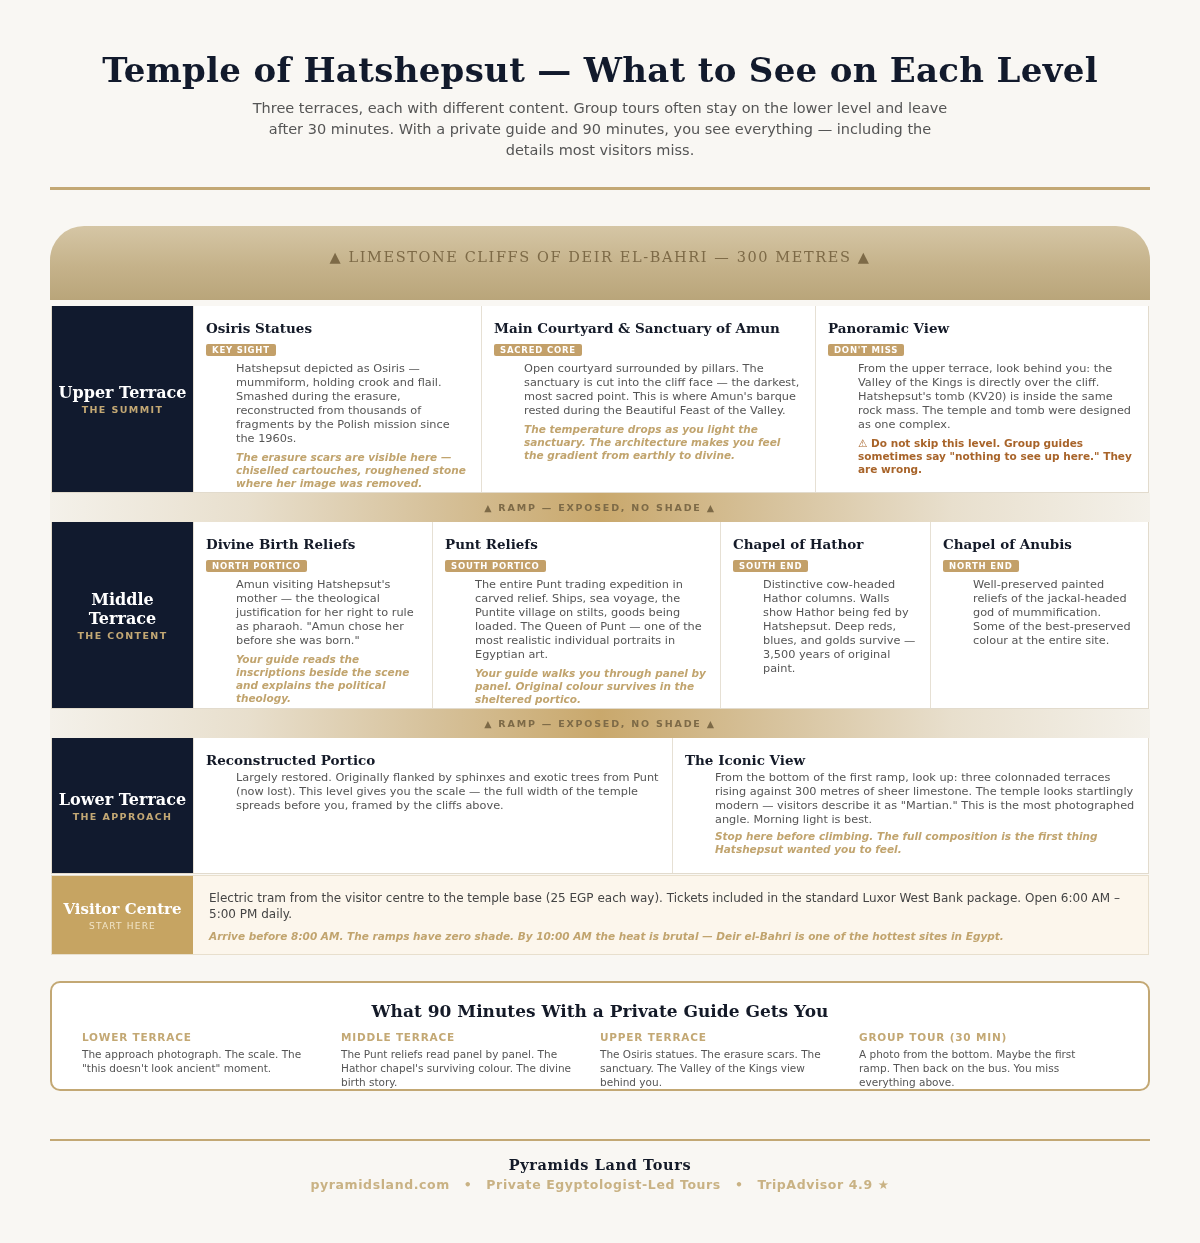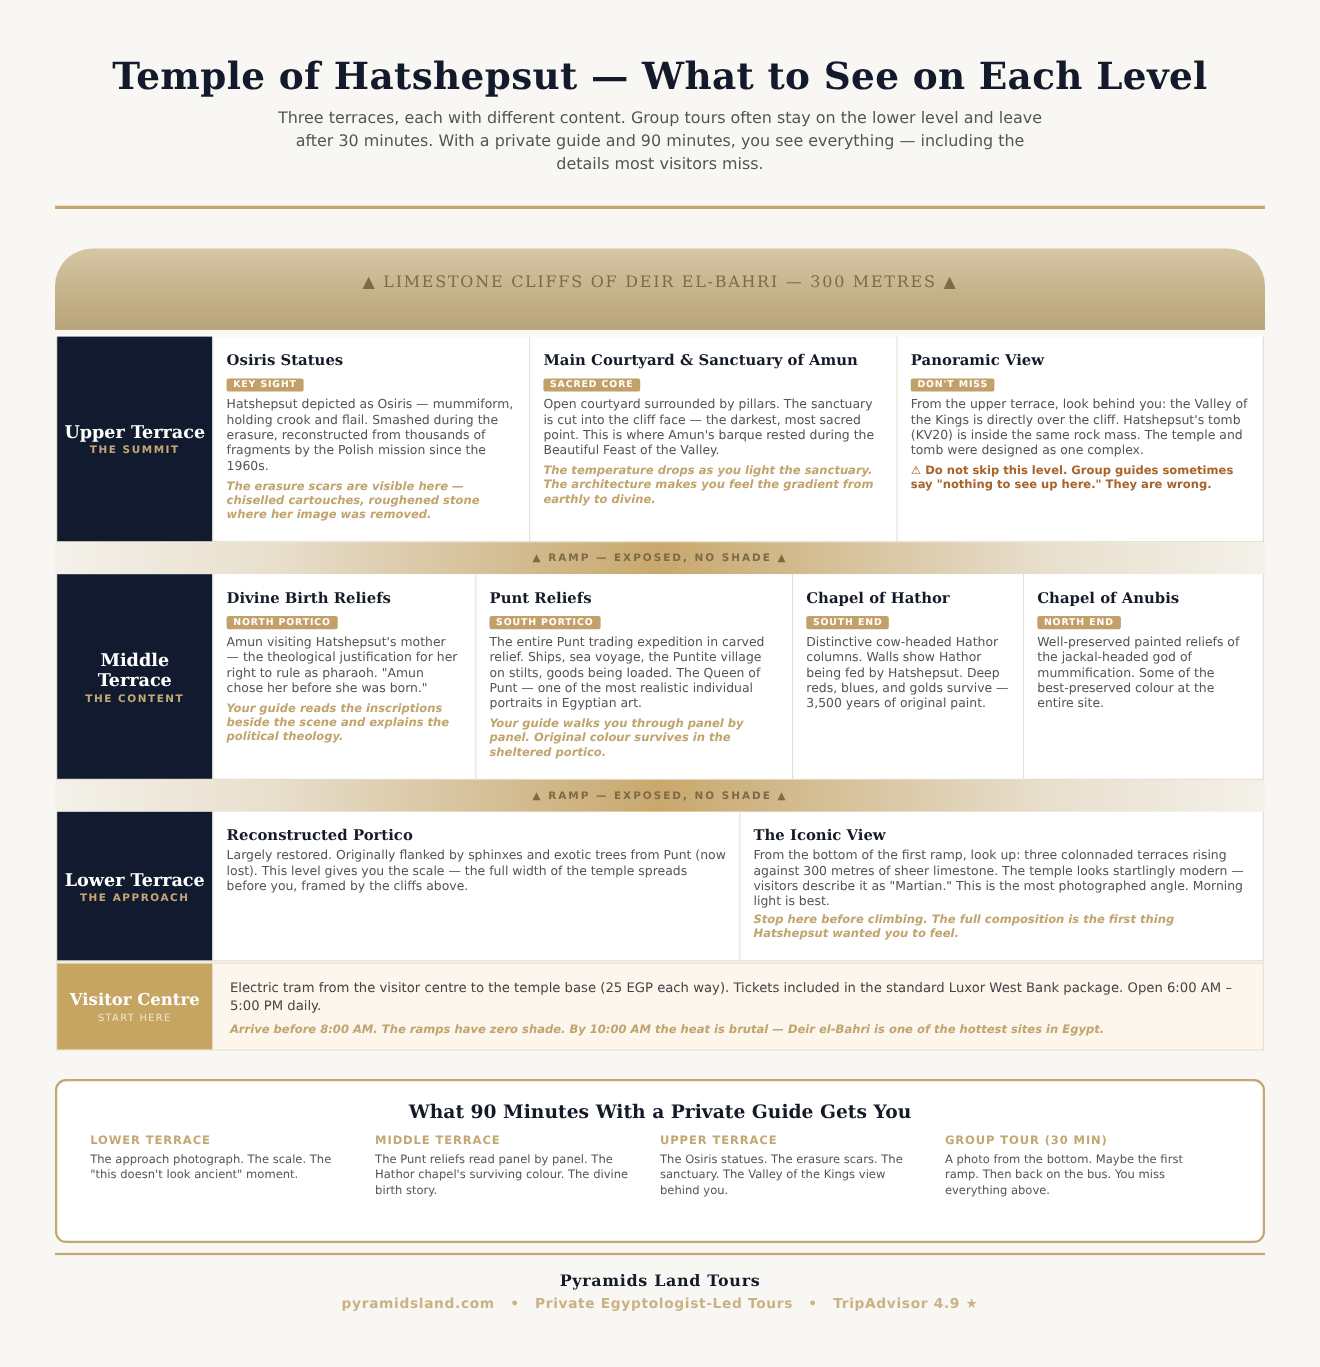--- a/index.html
+++ b/index.html
@@ -61,21 +61,21 @@
   .cell { padding: 14px 12px 10px 12px; border-left: 1px solid #e6e0d4; }
   .cell:first-of-type { border-left: none; }
   .cell h3 {
     font-family: "DejaVu Serif", serif; font-weight: bold; font-size: 13.5px; color: #141a28;
   }
   .badge {
     display: inline-block; margin-top: 8px; padding: 1px 6px 1px;
     background: #c3a069; color: #fff; font-size: 8.5px; font-weight: bold;
     letter-spacing: 0.8px; border-radius: 2px;
   }
-  .cell p { font-size: 11.3px; line-height: 14px; color: #555; margin-top: 5px; }
+  .cell p { font-size: 11.3px; line-height: 14px; color: #555; margin-top: 5px; margin-left: 30px; }
   .cell .tip { font-size: 10.5px; line-height: 13px; font-weight: bold; font-style: italic; color: #c1a46e; margin-top: 5px; }
   .cell .warn { font-size: 10.5px; line-height: 13px; font-weight: bold; color: #a8642a; margin-top: 5px; }
   .t-lower .cell h3 { margin-bottom: 0; }
   .t-lower .cell p { margin-top: 3px; }
 
   .ramp {
     position: absolute; left: 50px; width: 1100px; height: 29px;
     background: linear-gradient(90deg, #f4f1ea 0%, #e8dfcd 18%, #d6c19a 35%, #c9a86c 50%, #d6c19a 65%, #e8dfcd 82%, #f4f1ea 100%);
     text-align: center;
   }
@@ -91,21 +91,21 @@
     display: flex; background: #fcf6ec; border: 1px solid #e8dfcd;
   }
   .visitor .label { background: #c6a462; }
   .visitor .label .name { color: #fff; font-size: 15px; }
   .visitor .label .sub { color: #f1e5c8; font-weight: normal; font-size: 9px; letter-spacing: 1.2px; }
   .visitor .body { padding: 14px 16px; }
   .visitor .body p { font-size: 12px; line-height: 16px; color: #444; }
   .visitor .body .tip { font-size: 10.5px; font-weight: bold; font-style: italic; color: #c1a46e; margin-top: 6px; }
 
   .summary {
-    position: absolute; left: 50px; top: 981px; width: 1100px; height: 149px;
+    position: absolute; left: 50px; top: 981px; width: 1100px; height: 110px;
     border: 2px solid #c3a874; border-radius: 10px; background: #fff;
   }
   .summary h2 {
     text-align: center; font-family: "DejaVu Serif", serif; font-weight: bold;
     font-size: 17px; color: #141a28; margin-top: 18px;
   }
   .summary .cols { display: flex; padding: 0 30px; margin-top: 10px; }
   .summary .col { width: 263px; padding-right: 20px; }
   .summary .col h4 { font-size: 10.5px; font-weight: bold; letter-spacing: 0.8px; color: #c3a874; }
   .summary .col p { font-size: 10.5px; line-height: 14px; color: #555; margin-top: 4px; }

